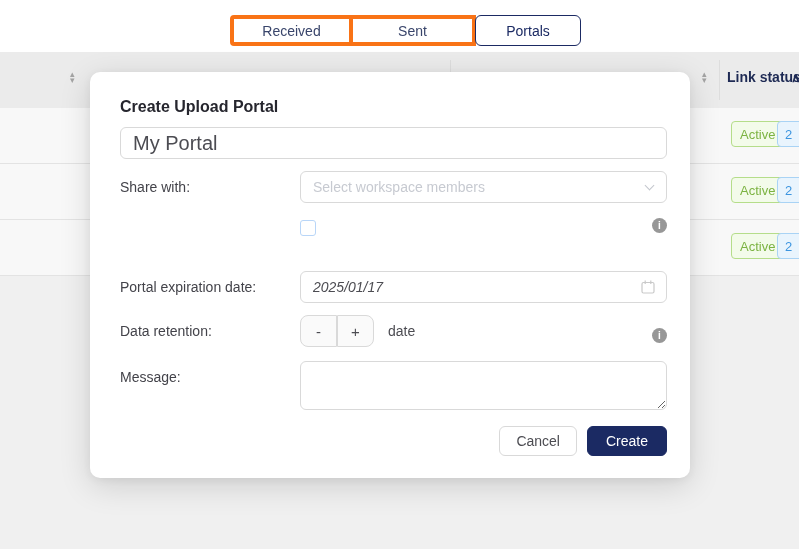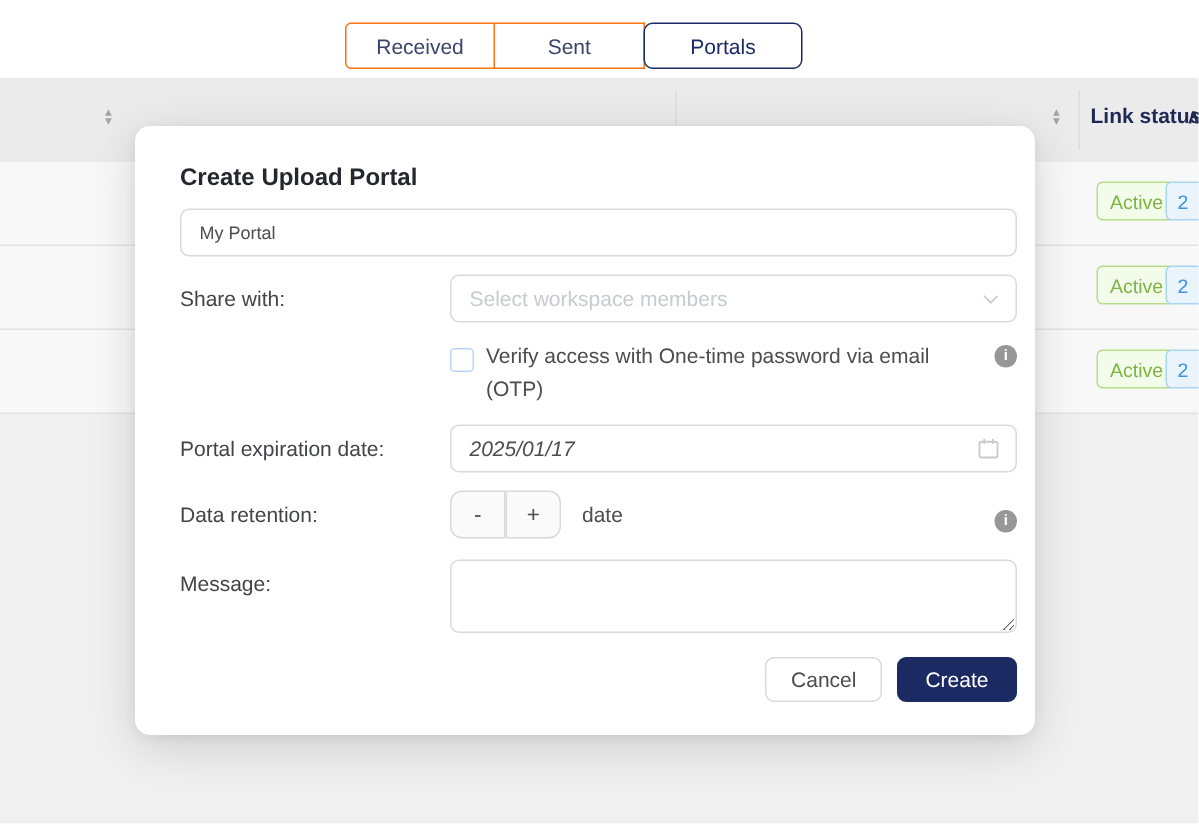--- a/index.html
+++ b/index.html
@@ -6,22 +6,22 @@
   html,body { width:799px; height:549px; }
   body {
     position:relative; overflow:hidden; background:#ffffff;
     font-family:"Liberation Sans", sans-serif; color:#43434a;
   }
 
   
   .topbar { position:absolute; left:0; top:0; width:799px; height:52px; background:#ffffff; z-index:3; }
   .tab-group { position:absolute; left:230px; top:15px; height:31px; display:flex; }
   .tab {
-    width:100px; height:31px; display:flex; align-items:center; justify-content:center;
-    background:#ffffff; border:1px solid #f97316; font-size:14px; color:#39456b; cursor:pointer;
+    width:123px; height:31px; display:flex; align-items:center; justify-content:center;
+    background:#ffffff; border:4px solid #f97316; font-size:14px; color:#39456b; cursor:pointer;
   }
   .tab.first { border-radius:4px 0 0 4px; }
   .tab.middle { border-left:none; }
   .tab.active {
     width:106px; border:1.5px solid #1b2a63; border-radius:6px; color:#1b2a63;
     margin-left:-1px; z-index:1; background:#ffffff;
   }
 
   
   .table-bg { position:absolute; left:0; top:52px; width:799px; height:497px; background:#f0f0f0; z-index:1; }
@@ -35,33 +35,33 @@
   .t-row { position:relative; width:799px; height:56px; background:#f8f8f8; border-bottom:1px solid #e3e3e3; }
   .badge {
     position:absolute; top:13px; height:26px; display:flex; align-items:center;
     font-size:13px; border-radius:4px; padding:0 8px;
   }
   .badge.active-badge { left:731px; background:#f3fbea; border:1px solid #b5dd8a; color:#7cb342; }
   .badge.count-badge { left:777px; background:#e9f4fd; border:1px solid #a9d3f5; color:#3d95e0; width:30px; justify-content:flex-start; padding:0 0 0 7px; }
 
   
   .modal {
-    position:absolute; left:90px; top:84px; width:600px; height:406px; background:#ffffff;
+    position:absolute; left:90px; top:72px; width:600px; height:406px; background:#ffffff;
     border-radius:10px; box-shadow:0 8px 32px rgba(0,0,0,0.14), 0 2px 8px rgba(0,0,0,0.06);
-    z-index:10; padding:26px 12px 0 30px;
+    z-index:10; padding:26px 23px 0 30px;
   }
   .modal-title { font-size:16px; font-weight:bold; color:#26262e; height:18px; margin-bottom:11px; }
   .form-row { display:flex; align-items:flex-start; margin-bottom:12px; }
   .form-label { width:180px; font-size:14px; color:#43434a; padding-top:8px; }
   .req { color:#c62828; margin-right:1px; }
   .field-area { flex:1; position:relative; }
 
   .text-input {
     width:100%; height:32px; border:1px solid #d9d9d9; border-radius:6px; background:#fff;
-    font-family:inherit; font-size:12px; color:#4c4c52; padding:0 12px; outline:none;
+    font-family:inherit; font-size:20px; color:#4c4c52; padding:0 12px; outline:none;
   }
   .select-box {
     width:100%; height:32px; border:1px solid #d9d9d9; border-radius:6px; background:#fff;
     display:flex; align-items:center; padding:0 30px 0 12px; cursor:pointer;
   }
   .placeholder-text { font-size:14px; color:#c7cad1; white-space:nowrap; overflow:hidden; }
   .chevron {
     position:absolute; right:14px; top:11px; width:7px; height:7px;
     border-right:1.4px solid #c3c6cd; border-bottom:1.4px solid #c3c6cd; transform:rotate(45deg);
   }
@@ -168,21 +168,20 @@
         <span class="placeholder-text">Select workspace members</span>
         <span class="chevron"></span>
       </div>
     </div>
   </div>
 
   <div class="form-row otp-row">
     <div class="form-label"></div>
     <div class="field-area otp-wrap">
       <span class="checkbox"></span>
-      <span class="otp-label">Verify access with One-time password via email (OTP)</span>
       <span class="info-icon">i</span>
     </div>
   </div>
 
   <div class="form-row">
     <div class="form-label">Portal expiration date:</div>
     <div class="field-area">
       <div class="select-box date-box">
         <span class="date-value">2025/01/17</span>
       </div>

